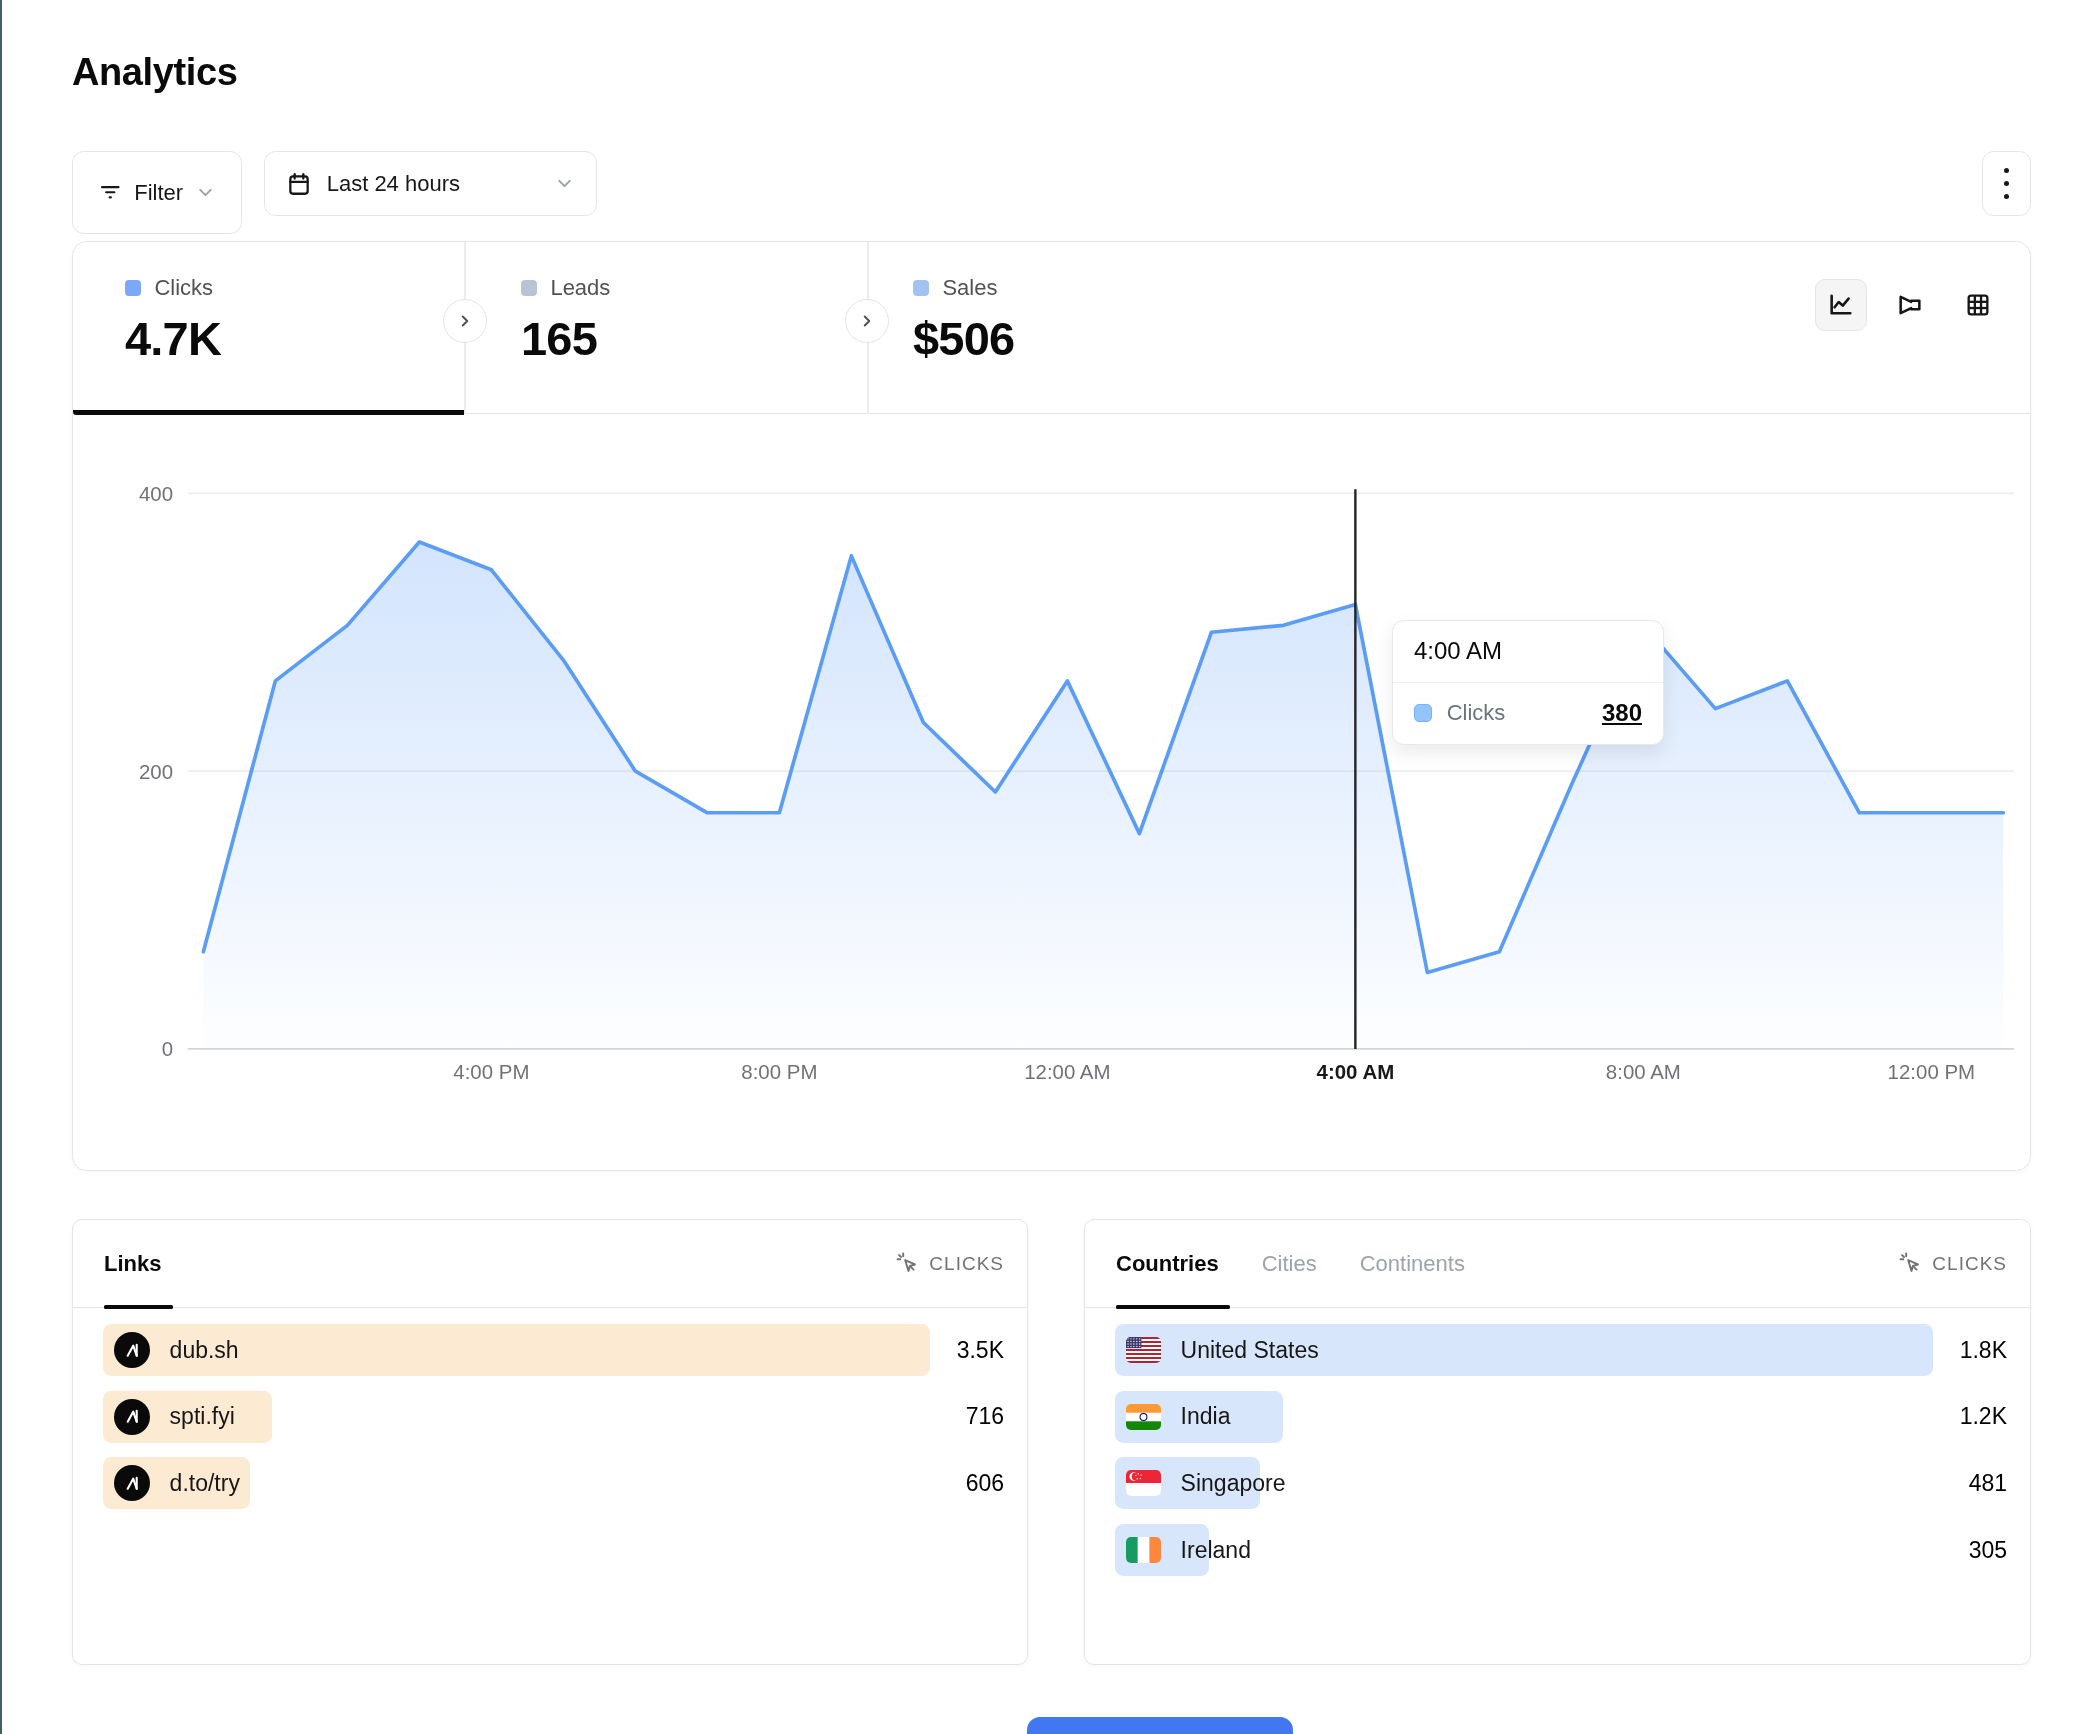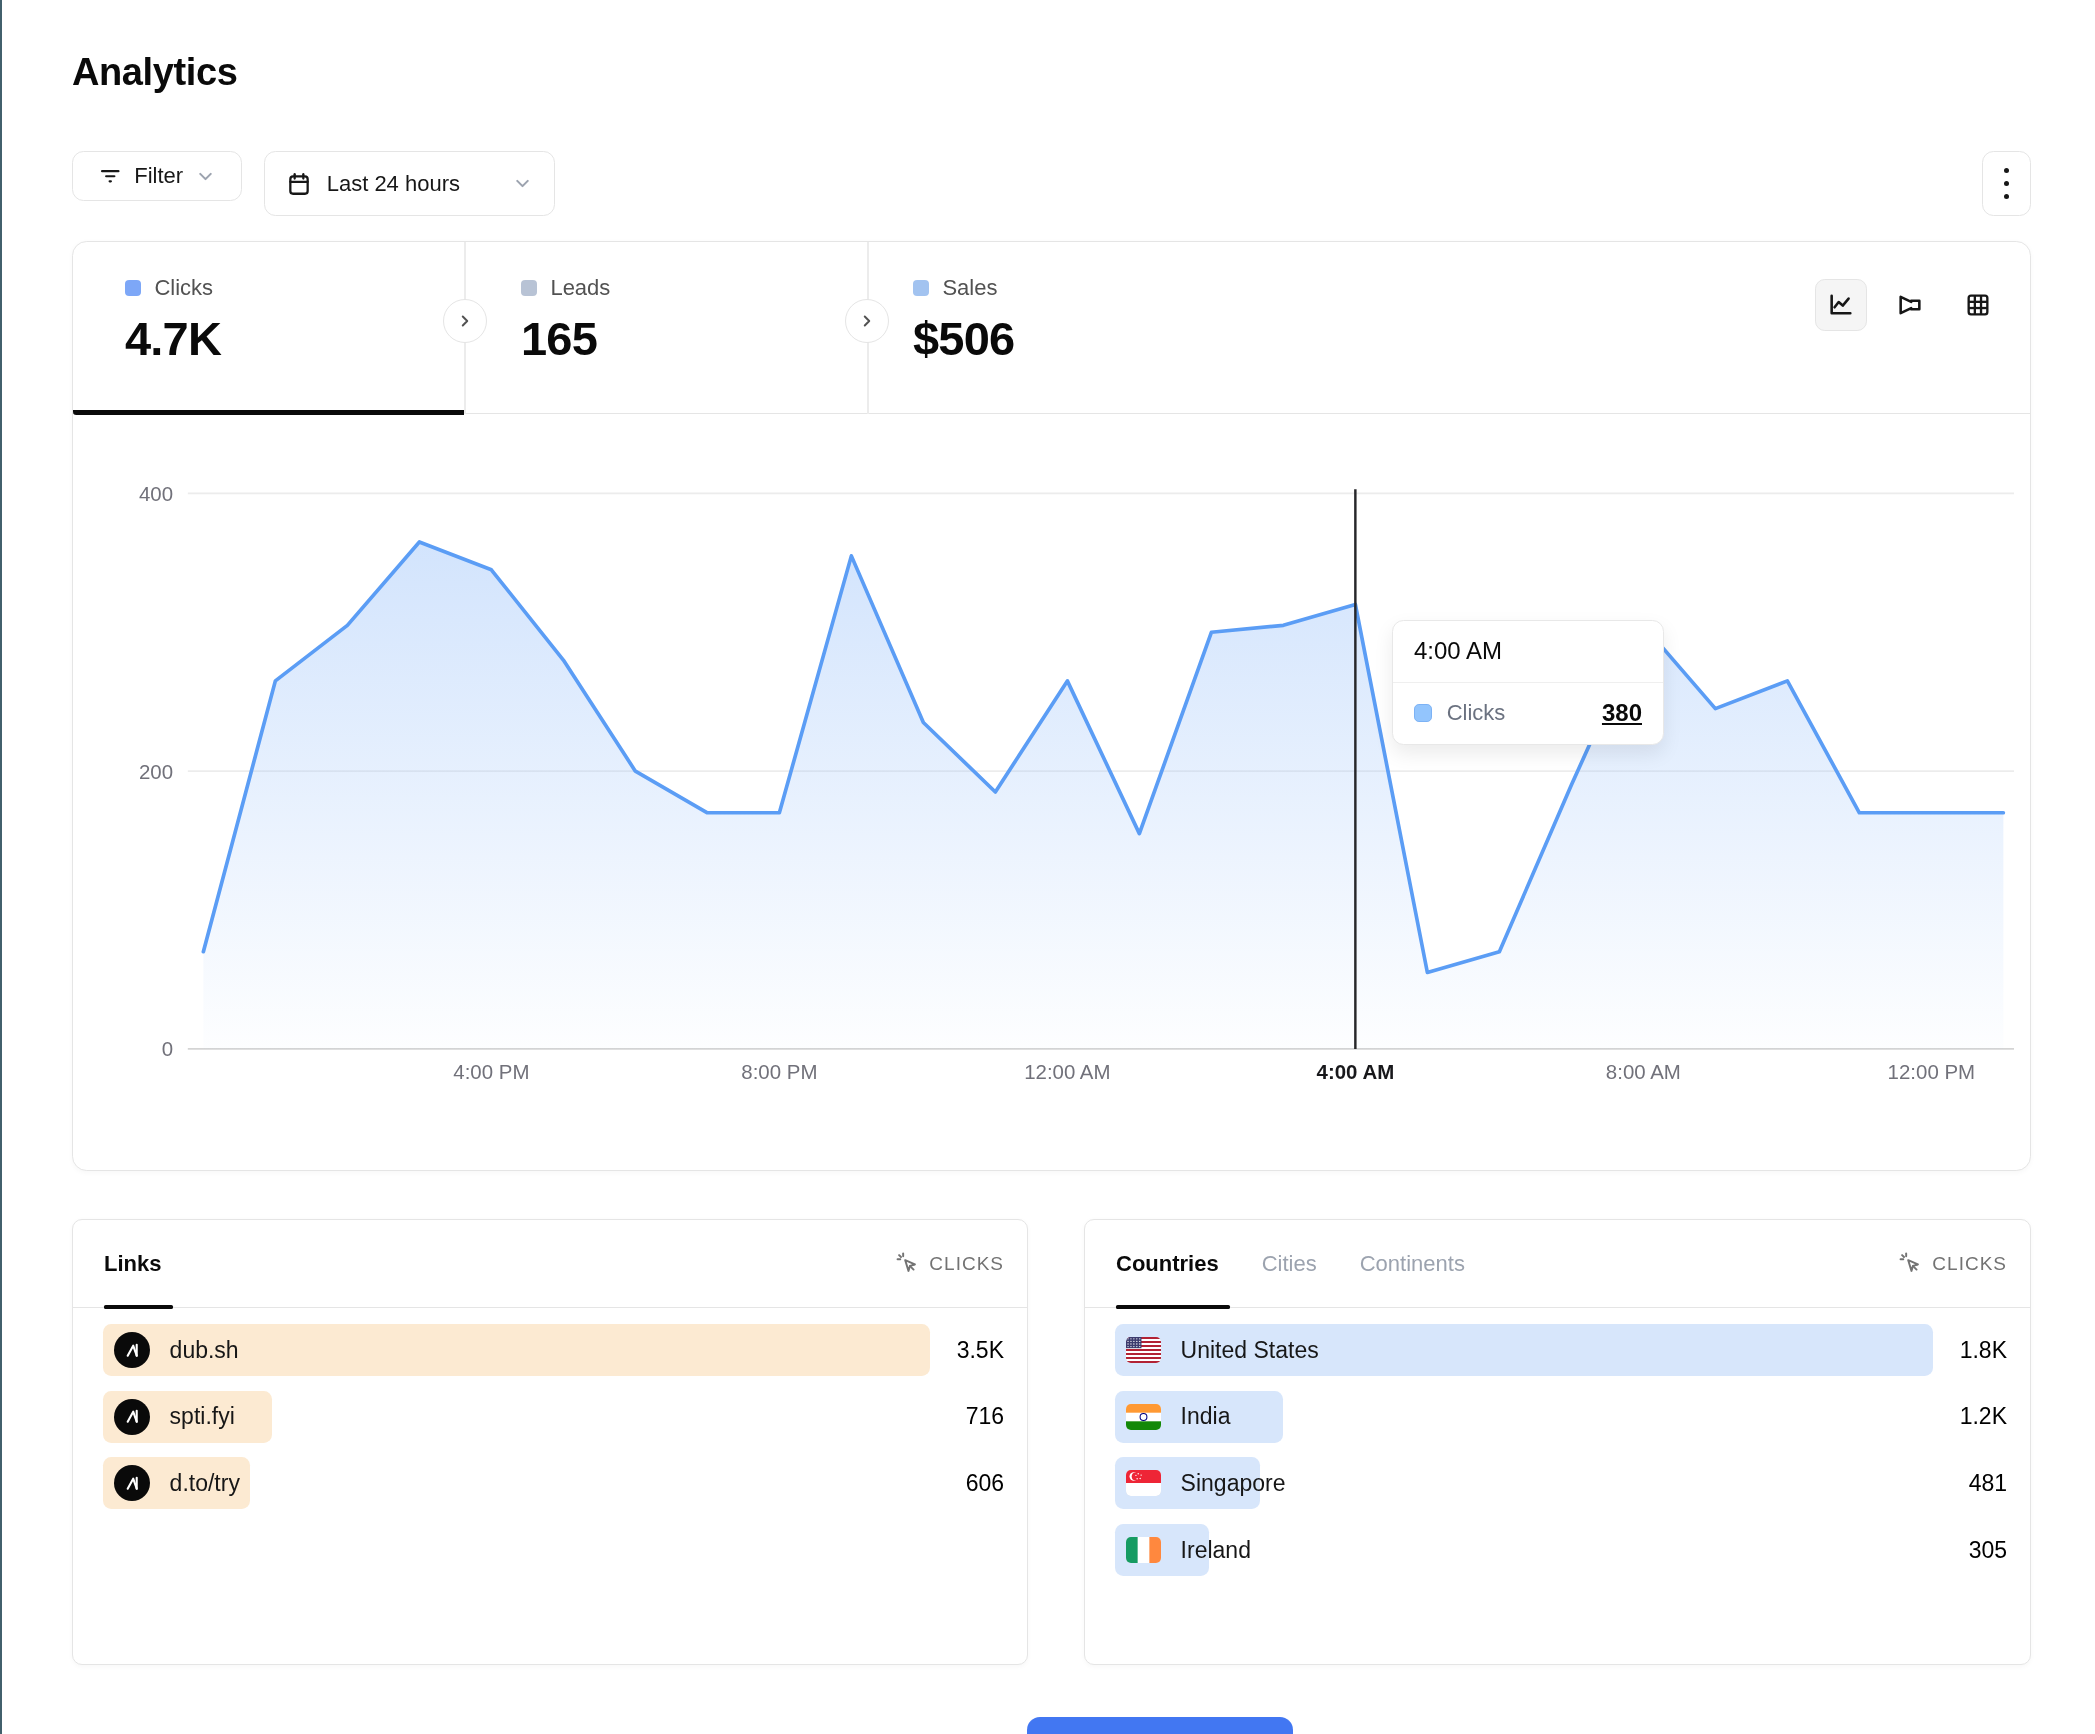--- a/index.html
+++ b/index.html
@@ -7,22 +7,22 @@
   body {
     width:2096px; height:1735px; position:relative; overflow:hidden;
     font-family:"Liberation Sans", sans-serif; color:#0a0a0a;
   }
   .page { position:absolute; inset:0; border-left:2.5px solid #42606c; background:#fff; }
 
   .page-title { position:absolute; left:70px; top:51px; font-size:38px; font-weight:700; letter-spacing:-0.4px; }
 
   
   .btn { background:#fff; border:1.6px solid #e5e5e5; border-radius:11.5px; display:flex; align-items:center; cursor:pointer; color:#171717; }
-  .filter-btn { position:absolute; left:70px; top:151px; width:170px; height:50px; padding:0 23px; gap:12px; justify-content:center; }
-  .date-btn { position:absolute; left:262px; top:151px; width:291px; height:65px; padding:0 21px; gap:14.7px; }
+  .filter-btn { position:absolute; left:70px; top:151px; width:170px; height:83px; padding:0 23px; gap:12px; justify-content:center; }
+  .date-btn { position:absolute; left:262px; top:151px; width:333px; height:65px; padding:0 21px; gap:14.7px; }
   .date-btn .spacer { flex:1; }
   .btn-label { font-size:22px; }
   .kebab-btn { position:absolute; left:1980px; top:151px; width:49px; height:65px; flex-direction:column; justify-content:center; gap:7.4px; }
   .kebab-btn i { width:5.7px; height:5.7px; border-radius:50%; background:#171717; display:block; }
 
   
   .main-card { position:absolute; left:70px; top:241px; width:1959px; height:930px; background:#fff; border:1.6px solid #e5e5e5; border-radius:14.7px; box-shadow:0 1.6px 4.9px rgba(0,0,0,0.03); }
   .stats-row { position:absolute; left:0; top:0; right:0; height:172px; border-bottom:1.6px solid #e5e5e5; }
   .active-underline { position:absolute; left:0; bottom:-1.6px; width:391px; height:4.9px; background:#0a0a0a; border-radius:0 0 0 3.3px; }
   .metric { position:absolute; top:33px; cursor:pointer; }

